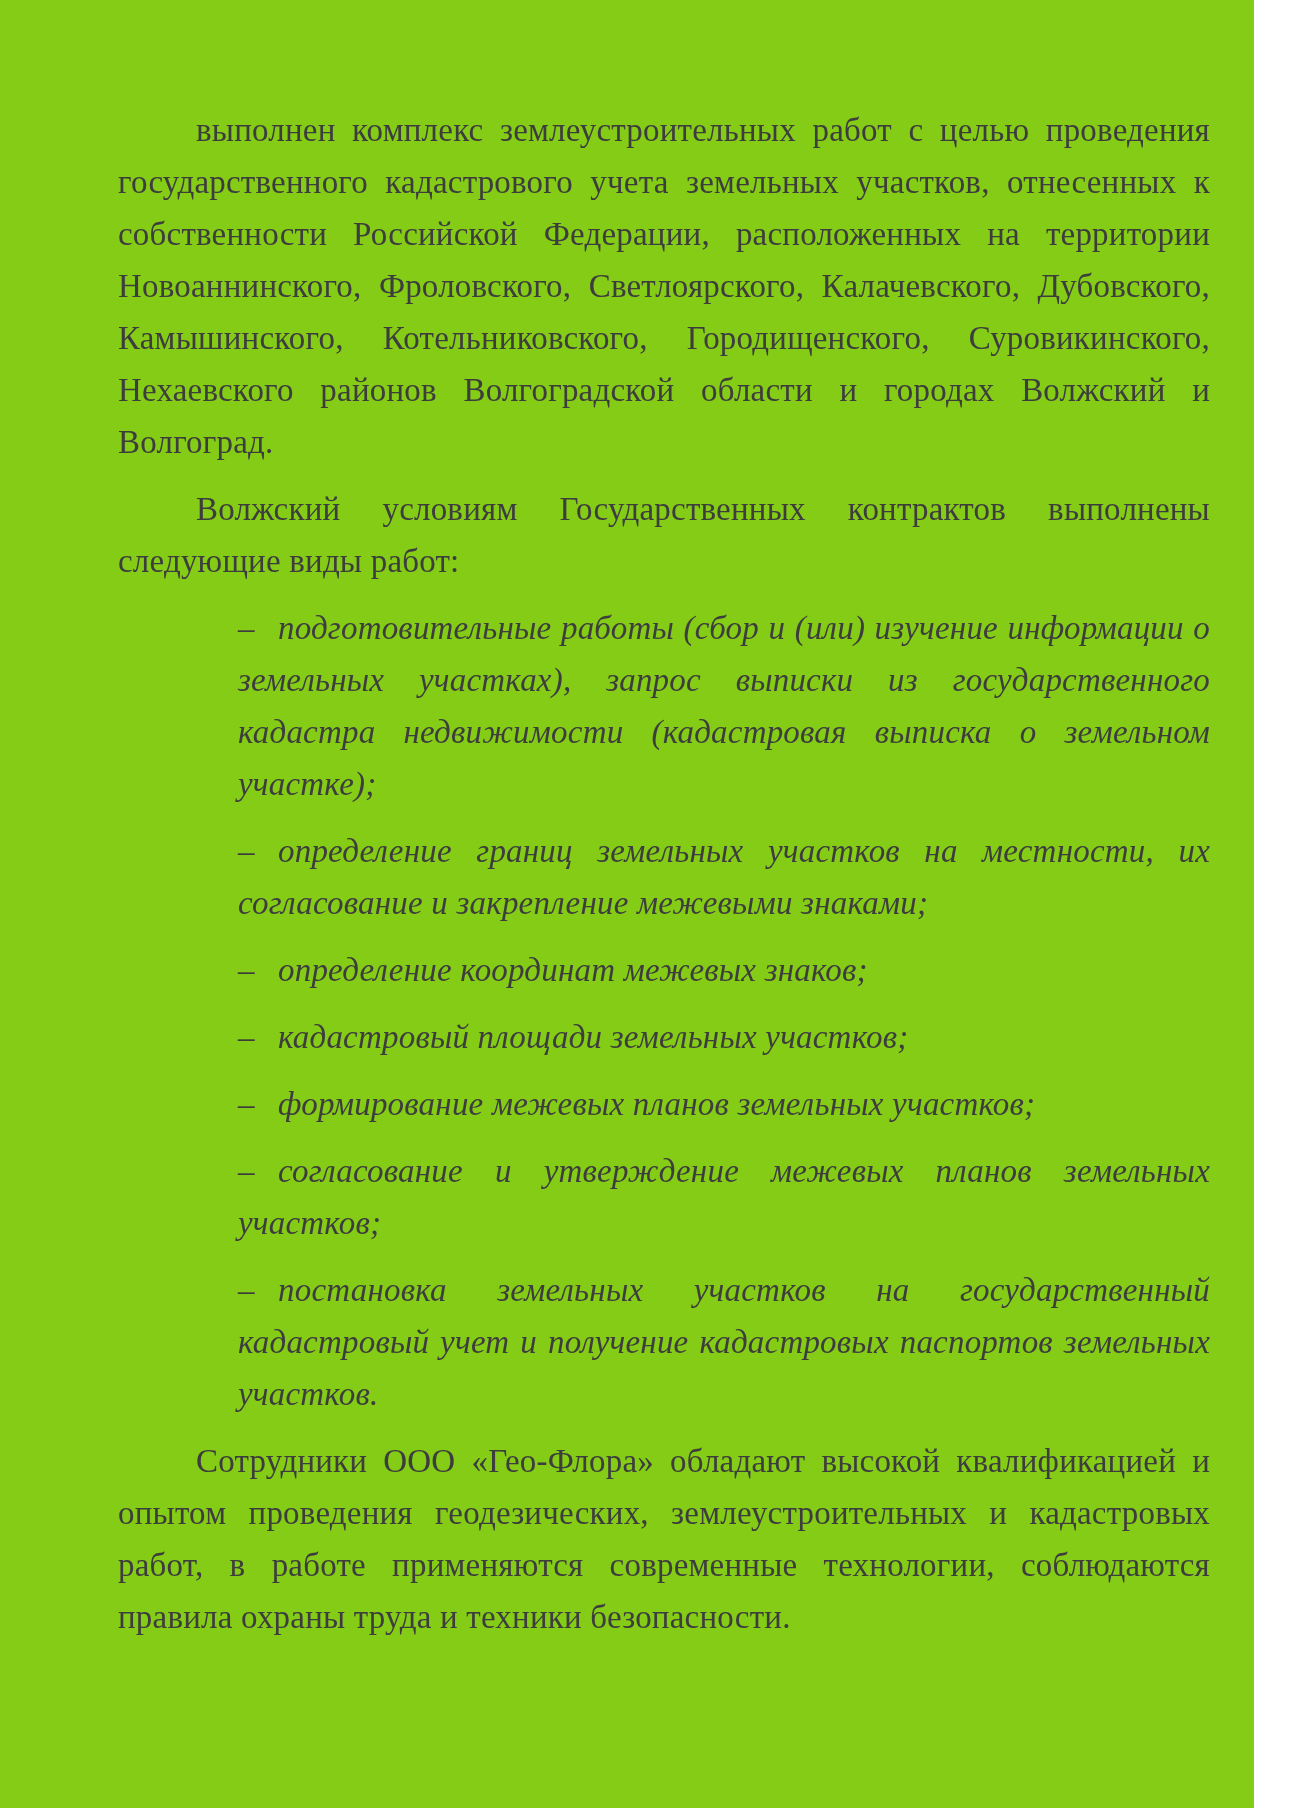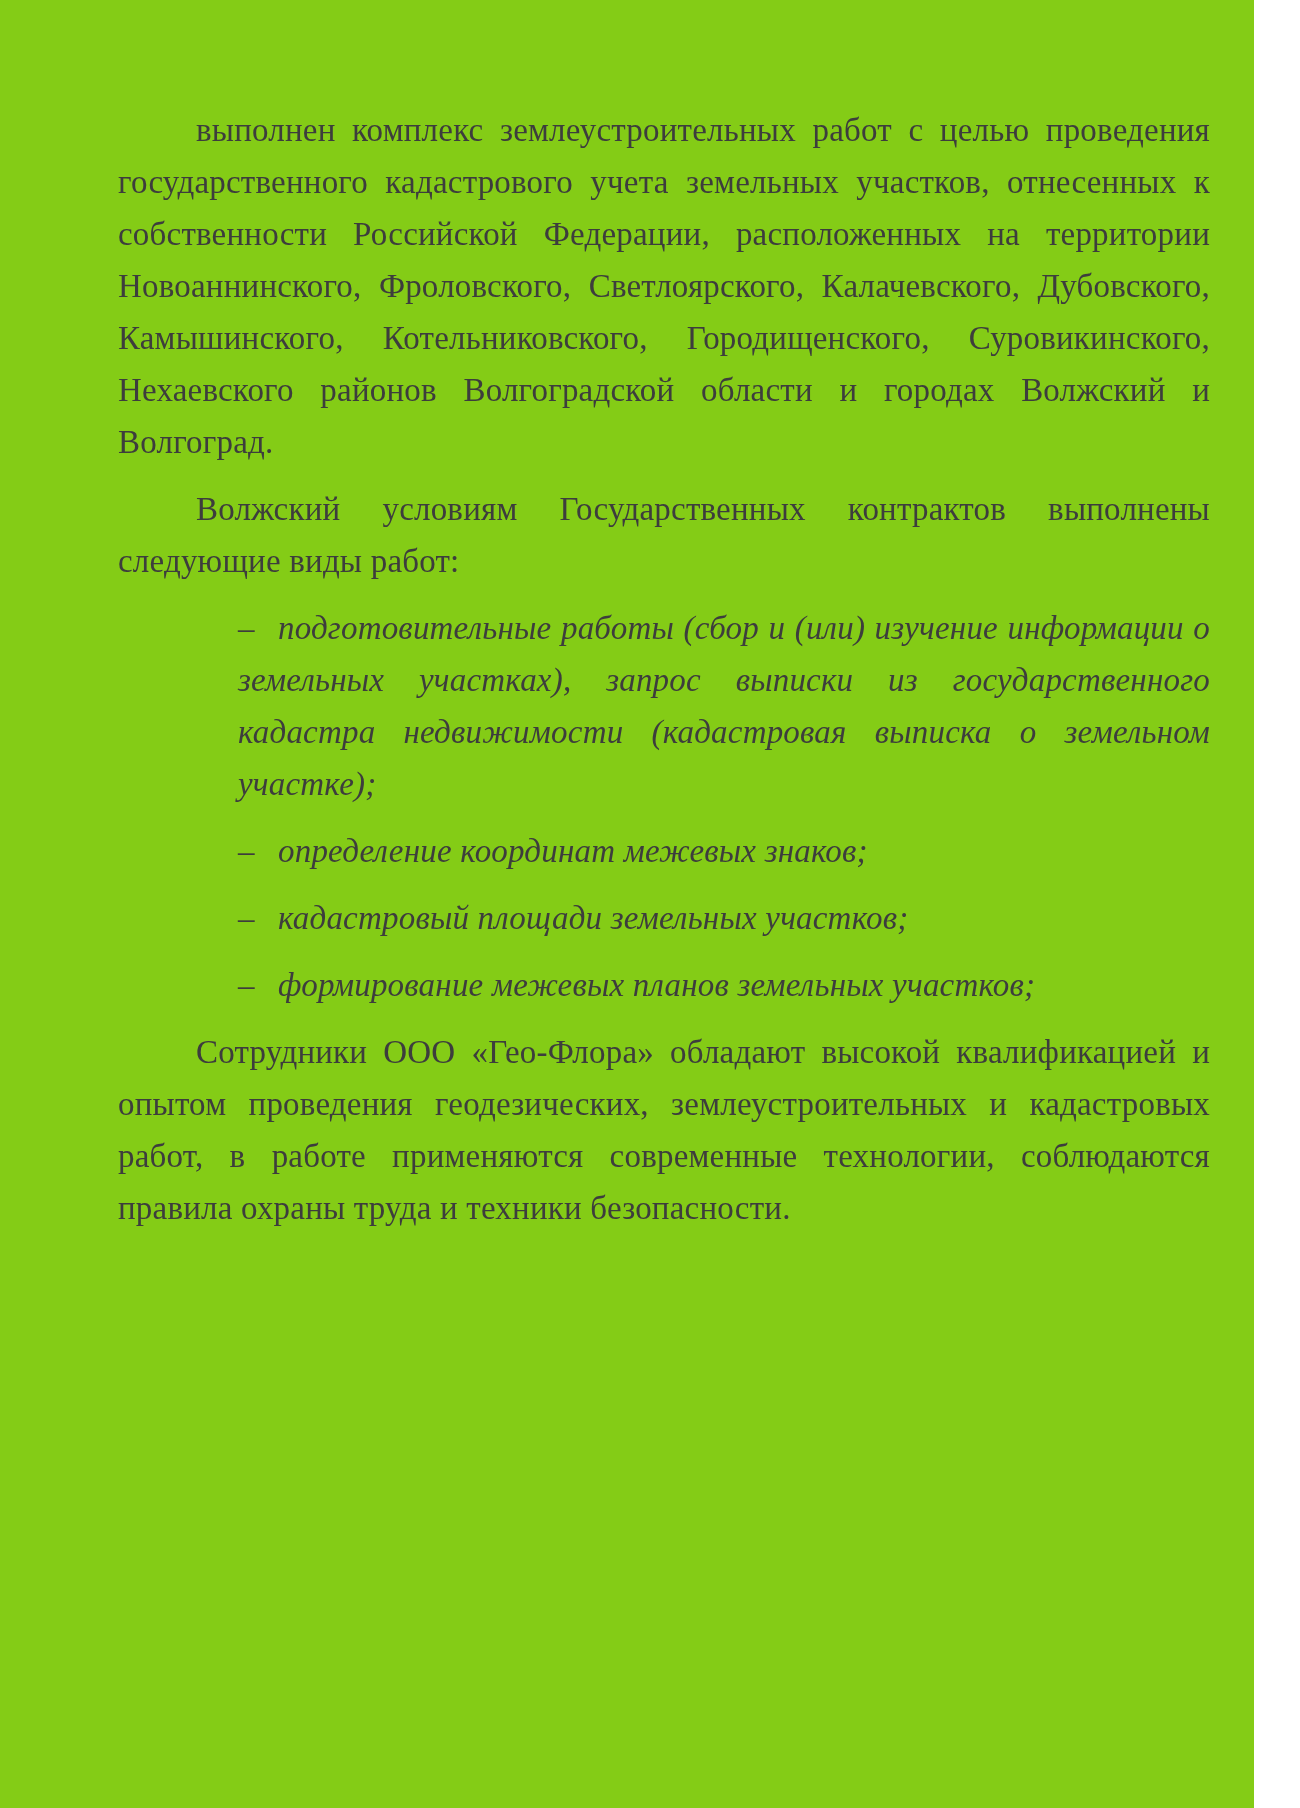--- a/index.html
+++ b/index.html
@@ -55,34 +55,43 @@
     <p class="para">выполнен комплекс землеустроительных работ с целью проведения государственного кадастрового учета земельных участков, отнесенных к собственности Российской Федерации, расположенных на территории Новоаннинского, Фроловского, Светлоярского, Калачевского, Дубовского, Камышинского, Котельниковского, Городищенского, Суровикинского, Нехаевского районов Волгоградской области и городах Волжский и Волгоград.</p>
 
     <p class="para">Волжский условиям Государственных контрактов выполнены следующие виды работ:</p>
 
     <div class="work-list">
 
       <div class="work-item">
         <span class="marker">–</span><span>подготовительные работы (сбор и (или) изучение информации о земельных участках), запрос выписки из государственного кадастра недвижимости (кадастровая выписка о земельном участке);</span>
       </div>
 
+      <div class="work-item">
+        <span class="marker">–</span><span>определение границ земельных участков на местности, их согласование и закрепление межевыми знаками;</span>
+      </div>
 
       <div class="work-item">
         <span class="marker">–</span><span>определение координат межевых знаков;</span>
       </div>
 
       <div class="work-item">
         <span class="marker">–</span><span>кадастровый площади земельных участков;</span>
       </div>
 
       <div class="work-item">
         <span class="marker">–</span><span>формирование межевых планов земельных участков;</span>
       </div>
 
+      <div class="work-item">
+        <span class="marker">–</span><span>согласование и утверждение межевых планов земельных участков;</span>
+      </div>
 
+      <div class="work-item">
+        <span class="marker">–</span><span>постановка земельных участков на государственный кадастровый учет и получение кадастровых паспортов земельных участков.</span>
+      </div>
 
     </div>
 
 
     <p class="para">Сотрудники ООО «Гео-Флора» обладают высокой квалификацией и опытом проведения геодезических, землеустроительных и кадастровых работ, в работе применяются современные технологии, соблюдаются правила охраны труда и техники безопасности.</p>
 
   </div>
 </div>
 
 </body></html>

